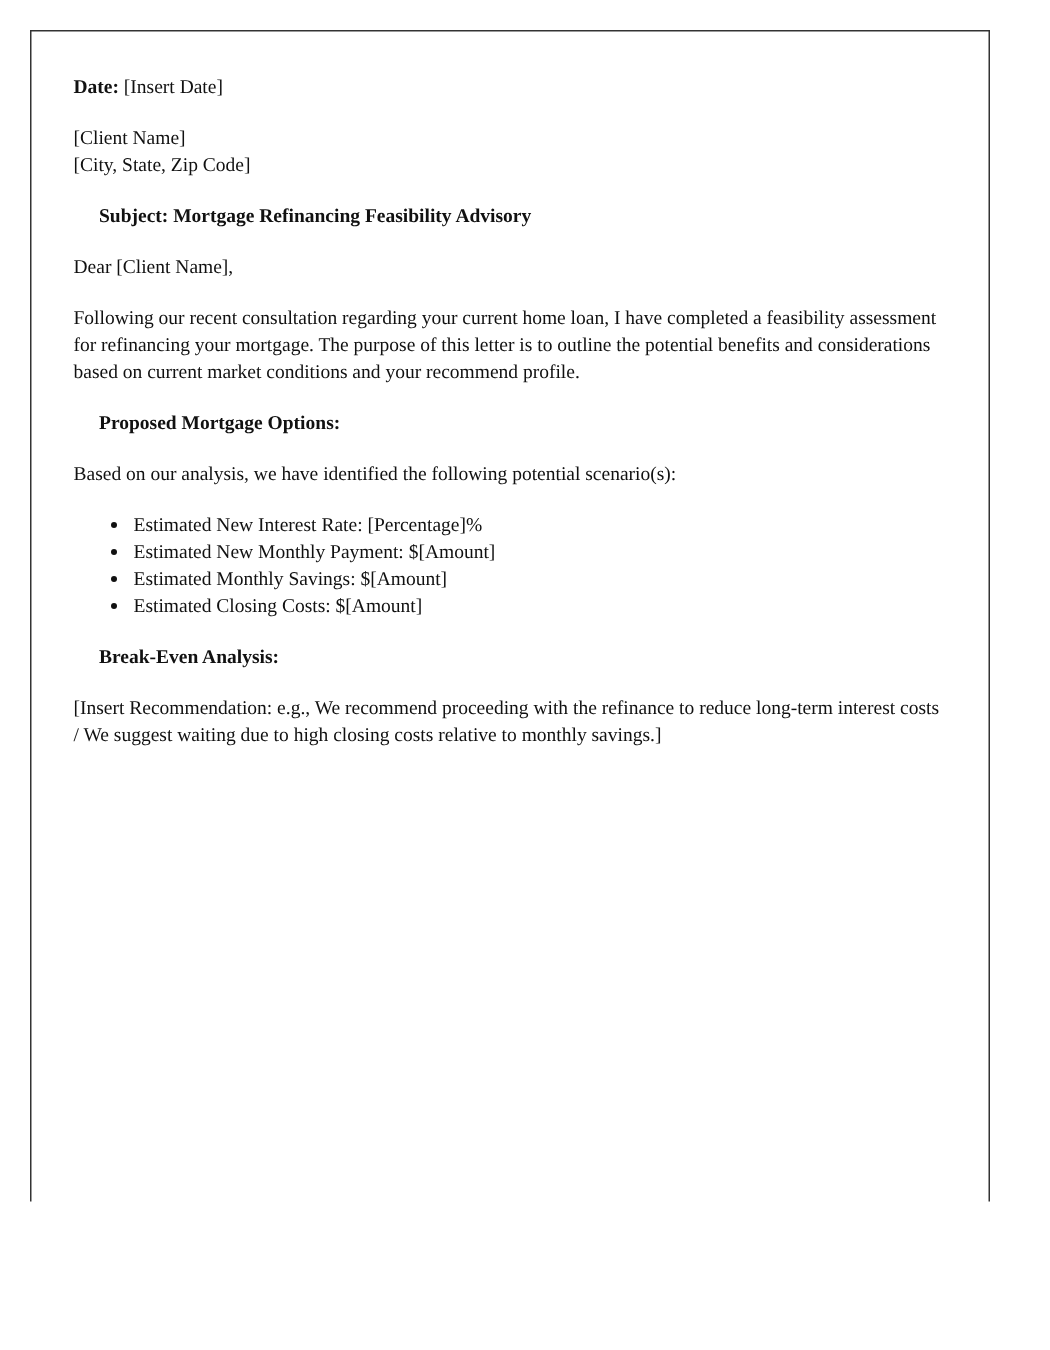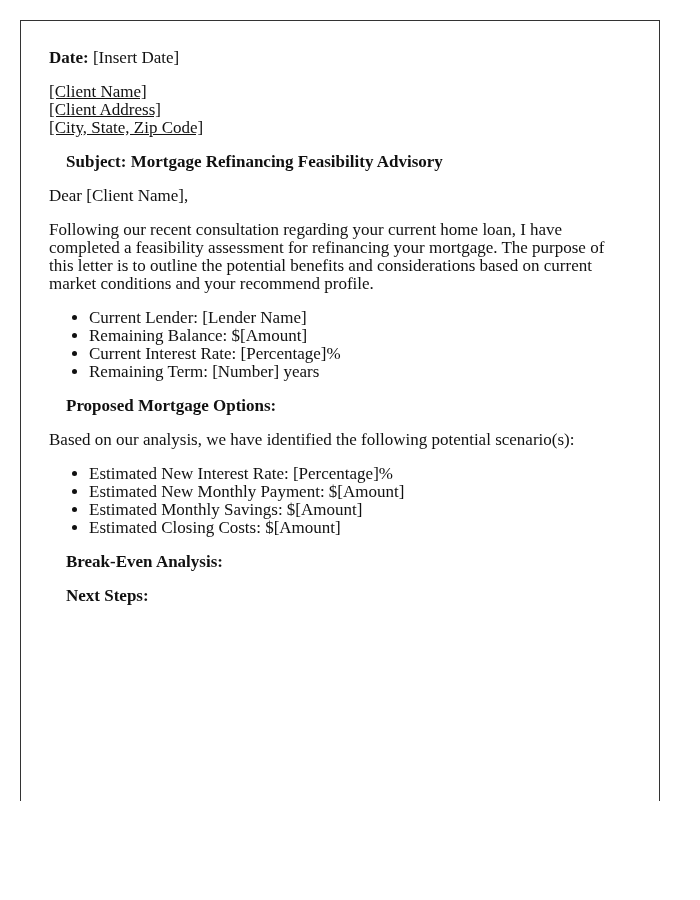--- a/index.html
+++ b/index.html
@@ -22,21 +22,21 @@
       width: 640px;
       height: 781px;
       border-top: 1px solid #333333;
       border-left: 1px solid #333333;
       border-right: 1px solid #333333;
       overflow: hidden;
       box-sizing: border-box;
     }
     .inner {
       padding: 28px 28px 0 28px;
-      font-size: 17px;
+      font-size: 13px;
       line-height: 18px;
     }
     p {
       margin: 0 0 16px 0;
     }
     .label {
       font-weight: bold;
     }
     .heading {
       font-weight: bold;
@@ -45,61 +45,53 @@
     ul {
       margin: 0 0 16px 0;
       padding-left: 40px;
       list-style: disc;
     }
     li {
       margin: 0;
     }
     .addr-line {
       display: block;
-      text-decoration: underline;
     }
   </style>
 </head>
 <body>
 
 <div class="letter">
   <div class="inner">
 
     <p>
       <span class="label">Date:</span>
       <span>[Insert Date]</span>
     </p>
 
     <p>
       <span class="addr-line">[Client Name]</span>
-      <span class="addr-line">[Client Address]</span>
       <span class="addr-line">[City, State, Zip Code]</span>
     </p>
 
     <p class="heading">Subject: Mortgage Refinancing Feasibility Advisory</p>
 
     <p>Dear [Client Name],</p>
 
     <p>Following our recent consultation regarding your current home loan, I have completed a feasibility assessment for refinancing your mortgage. The purpose of this letter is to outline the potential benefits and considerations based on current market conditions and your recommend profile.</p>
 
-    <ul>
-      <li>Current Lender: [Lender Name]</li>
-      <li>Remaining Balance: $[Amount]</li>
-      <li>Current Interest Rate: [Percentage]%</li>
-      <li>Remaining Term: [Number] years</li>
-    </ul>
 
     <p class="heading">Proposed Mortgage Options:</p>
     <p>Based on our analysis, we have identified the following potential scenario(s):</p>
     <ul>
       <li>Estimated New Interest Rate: [Percentage]%</li>
       <li>Estimated New Monthly Payment: $[Amount]</li>
       <li>Estimated Monthly Savings: $[Amount]</li>
       <li>Estimated Closing Costs: $[Amount]</li>
     </ul>
 
     <p class="heading">Break-Even Analysis:</p>
 
+    <p>[Insert Recommendation: e.g., We recommend proceeding with the refinance to reduce long-term interest costs / We suggest waiting due to high closing costs relative to monthly savings.]</p>
 
-    <p class="heading">Next Steps:</p>
 
   </div>
 </div>
 
 </body></html>

